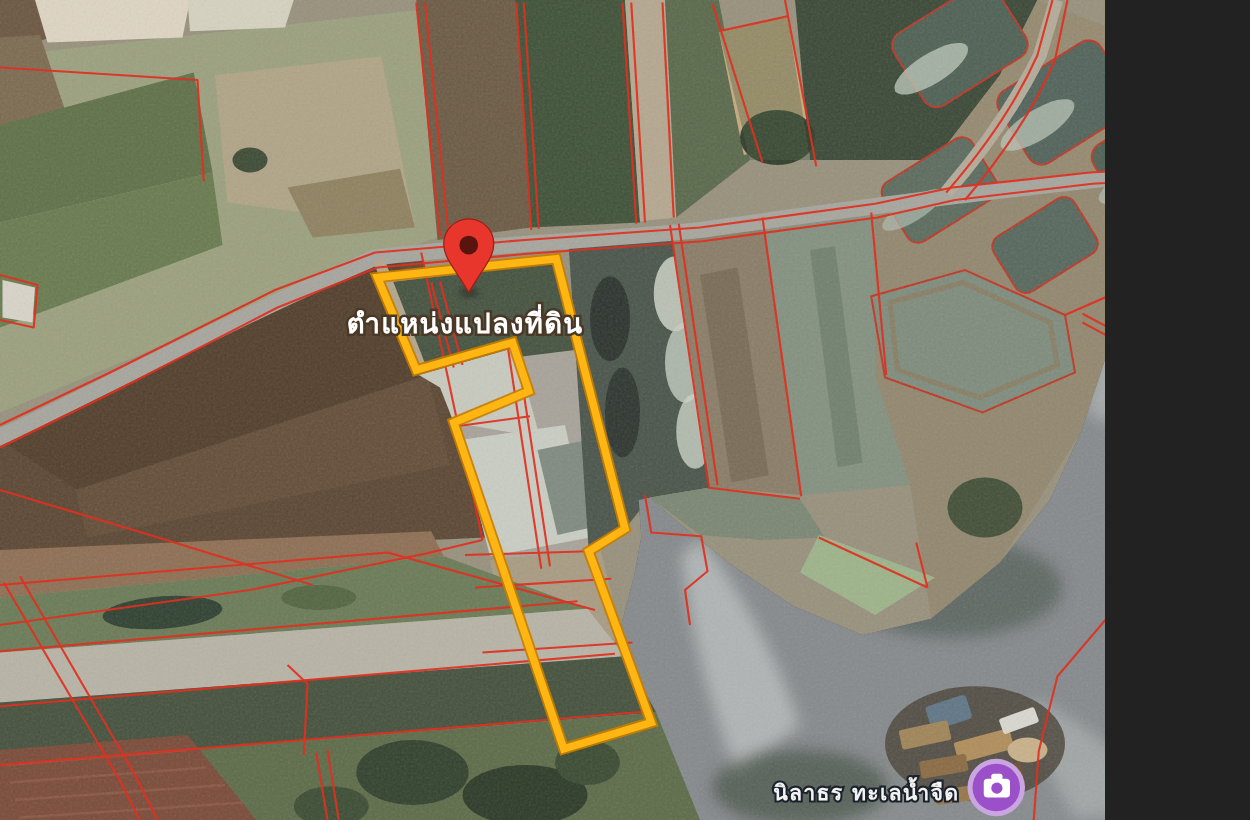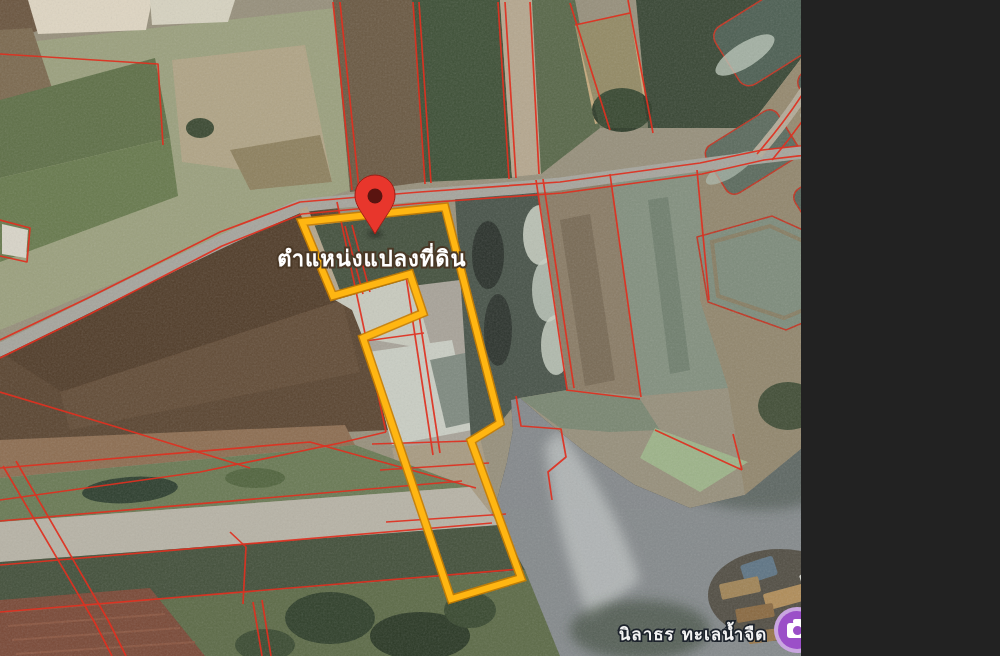--- a/index.html
+++ b/index.html
@@ -1,16 +1,16 @@
 <!DOCTYPE html>
 <html><head>
 <meta charset="utf-8">
 <style>
   html,body{margin:0;padding:0;background:#222;}
-  #stage{position:relative;width:801px;height:656px;overflow:hidden;
+  #stage{position:relative;width:884px;height:656px;overflow:hidden;
          font-family:"DejaVu Sans",sans-serif;}
   svg{display:block;}
   text{font-family:"DejaVu Sans",sans-serif;}
   .plot-label{font-size:22px;font-weight:bold;fill:#ffffff;
               stroke:#4a3826;stroke-width:4px;paint-order:stroke;letter-spacing:1px;}
   .place-label{font-size:17px;font-weight:bold;fill:#f2f2f2;
                stroke:#1c222b;stroke-width:3.4px;paint-order:stroke;letter-spacing:1px;}
 </style>
 </head>
 <body>

